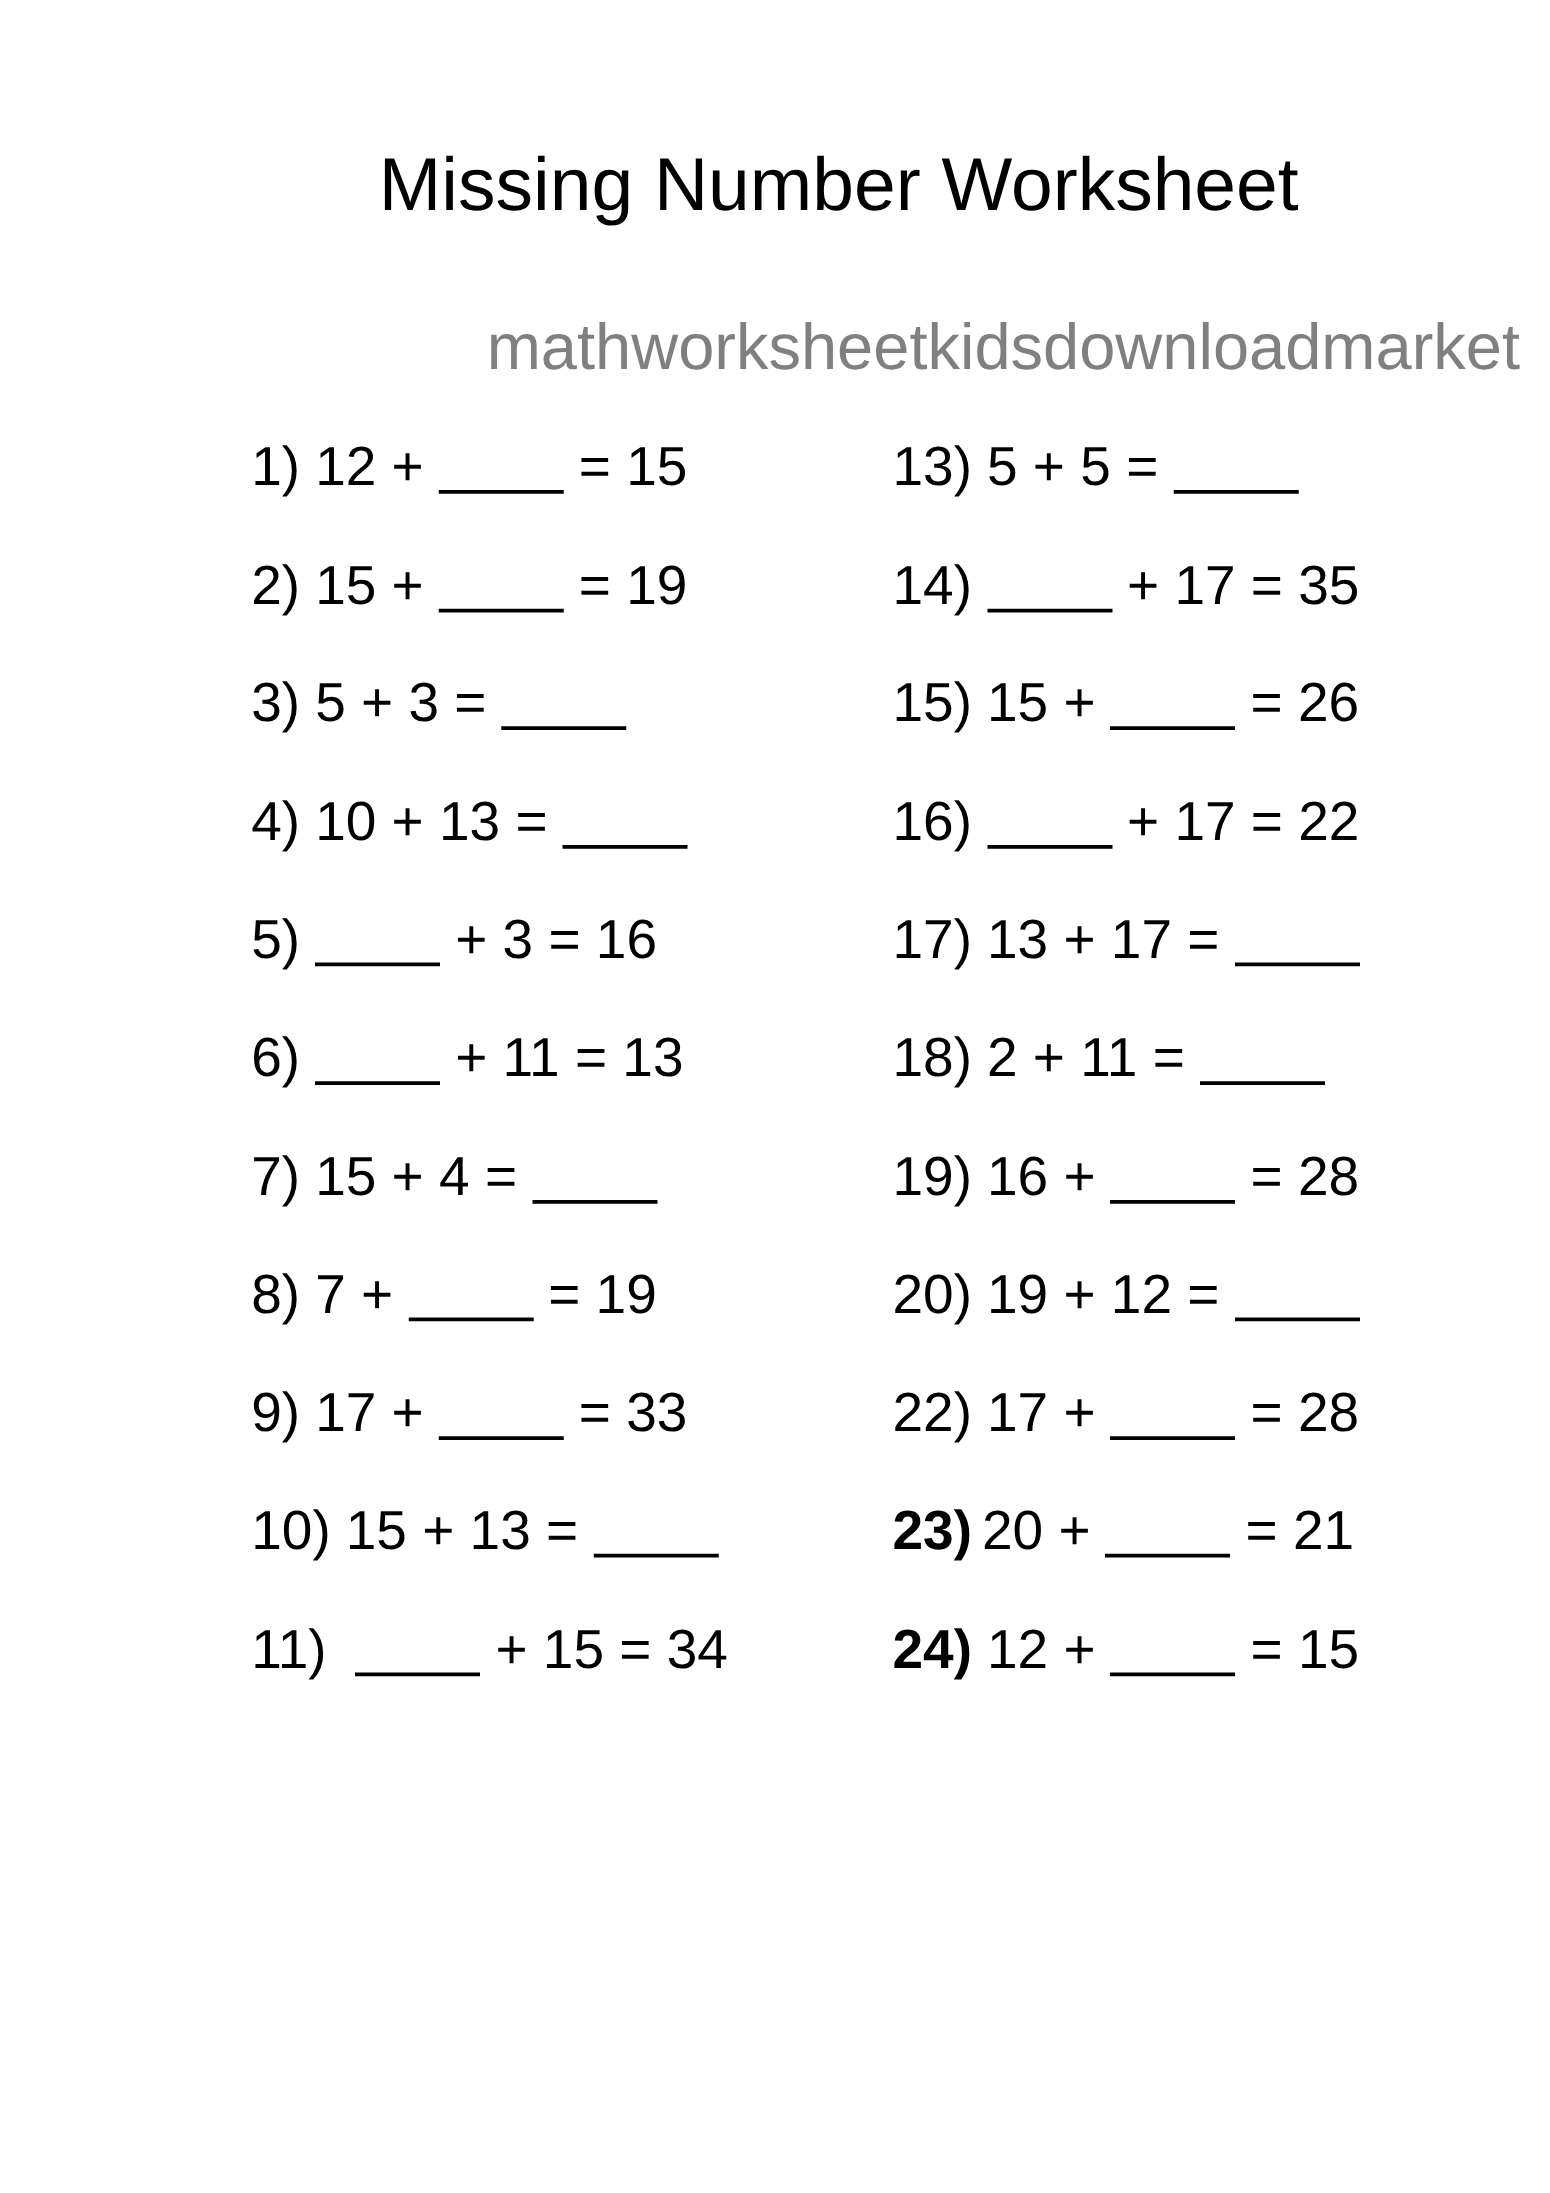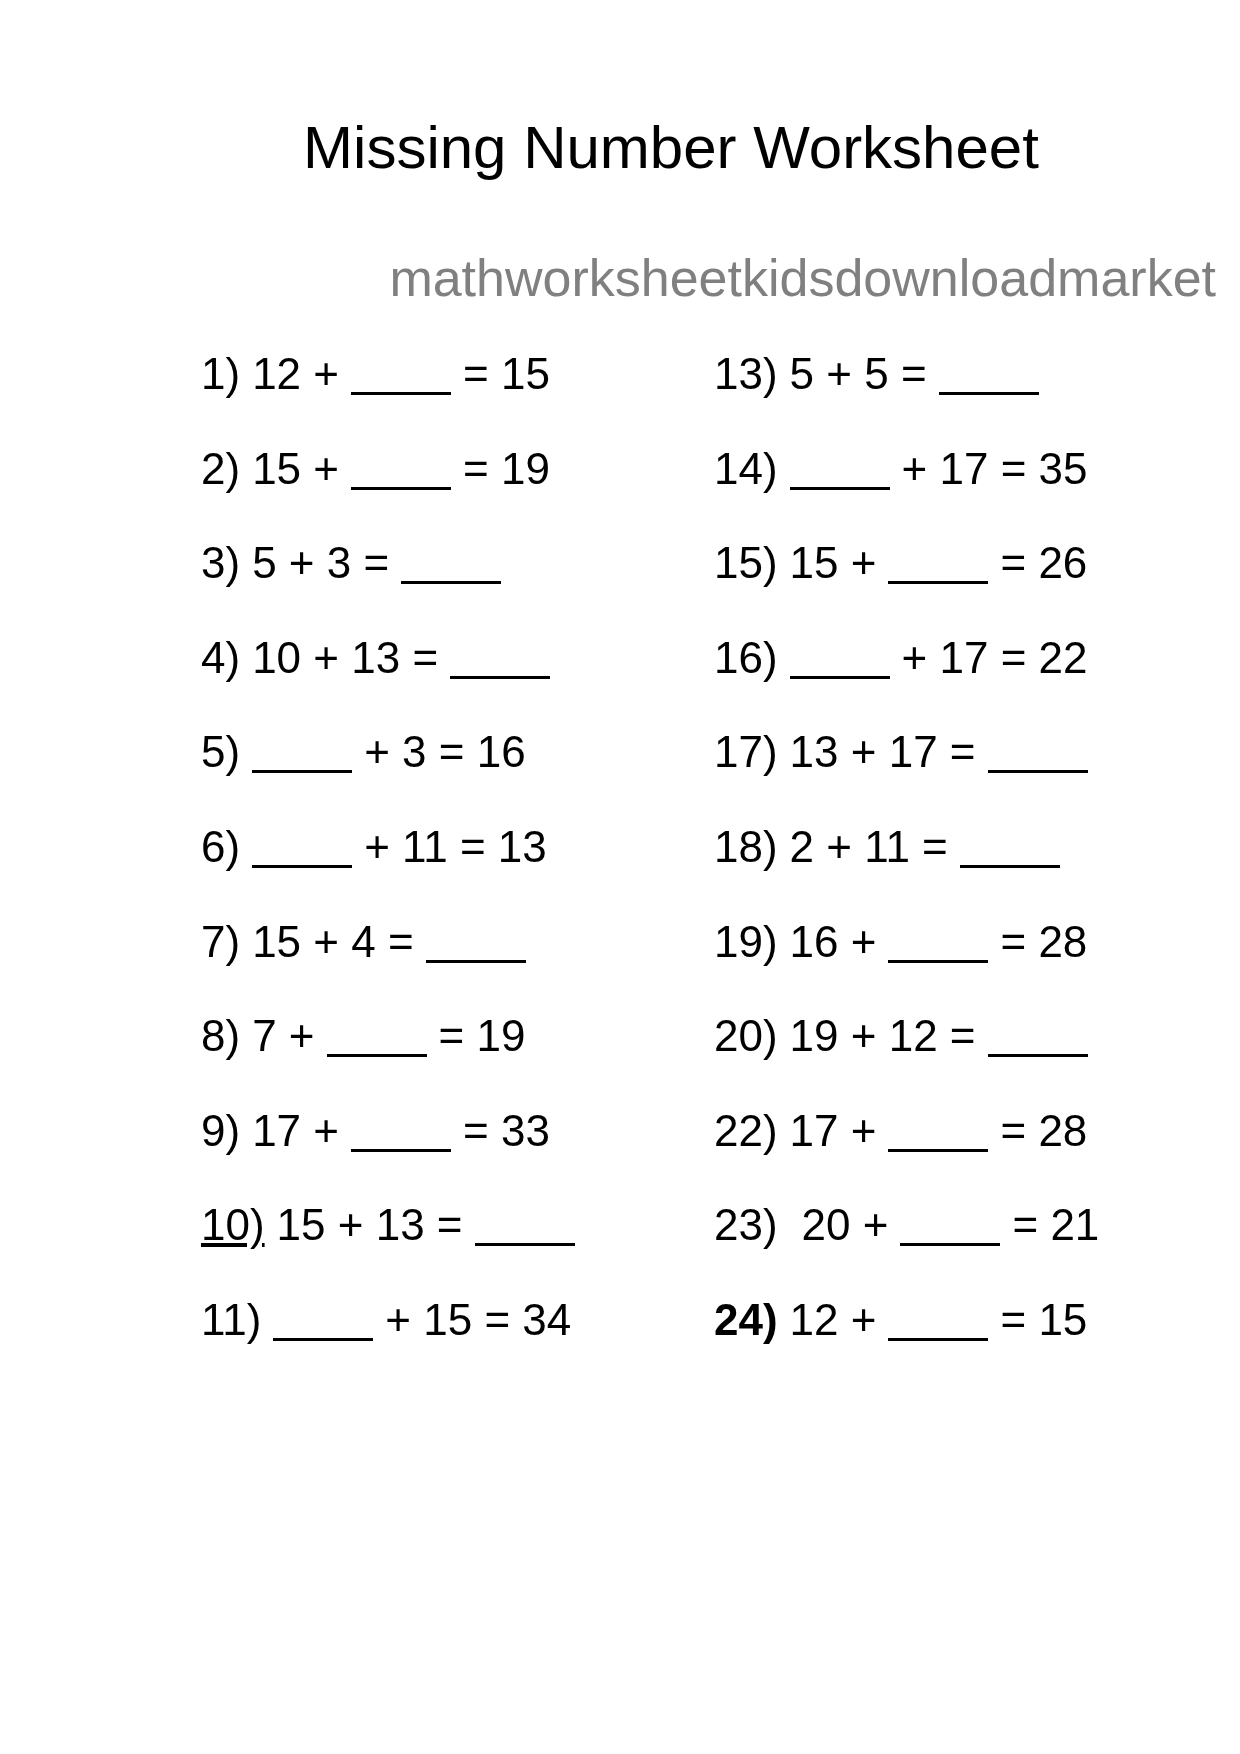--- a/index.html
+++ b/index.html
@@ -63,26 +63,26 @@
       <span class="blank"></span>
       <span>= 19</span>
     </div>
     <div class="prob">
       <span style="margin-right: 12px;">9)</span>
       <span>17 +</span>
       <span class="blank"></span>
       <span>= 33</span>
     </div>
     <div class="prob">
-      <span style="margin-right: 12px; text-decoration: underline;">10)</span>
+      <span style="margin-right: 12px;">10)</span>
       <span>15 + 13 =</span>
       <span class="blank"></span>
     </div>
     <div class="prob">
-      <span style="margin-right: 12px;">11)</span>
+      <span style="margin-right: 23px;">11)</span>
       <span class="blank" style="margin-left: 0px;"></span>
       <span>+ 15 = 34</span>
     </div>
   </div>
 <div class="col right" id="colR">
     <div class="prob">
       <span style="margin-right: 12px;">13)</span>
       <span>5 + 5 =</span>
       <span class="blank"></span>
     </div>
@@ -123,21 +123,21 @@
       <span>19 + 12 =</span>
       <span class="blank"></span>
     </div>
     <div class="prob">
       <span style="margin-right: 12px;">22)</span>
       <span>17 +</span>
       <span class="blank"></span>
       <span>= 28</span>
     </div>
     <div class="prob">
-      <span style="margin-right: 24px;">23)</span>
+      <span style="margin-right: 8px; font-weight: bold;">23)</span>
       <span>20 +</span>
       <span class="blank"></span>
       <span>= 21</span>
     </div>
     <div class="prob">
       <span style="margin-right: 12px; font-weight: bold;">24)</span>
       <span>12 +</span>
       <span class="blank"></span>
       <span>= 15</span>
     </div>

